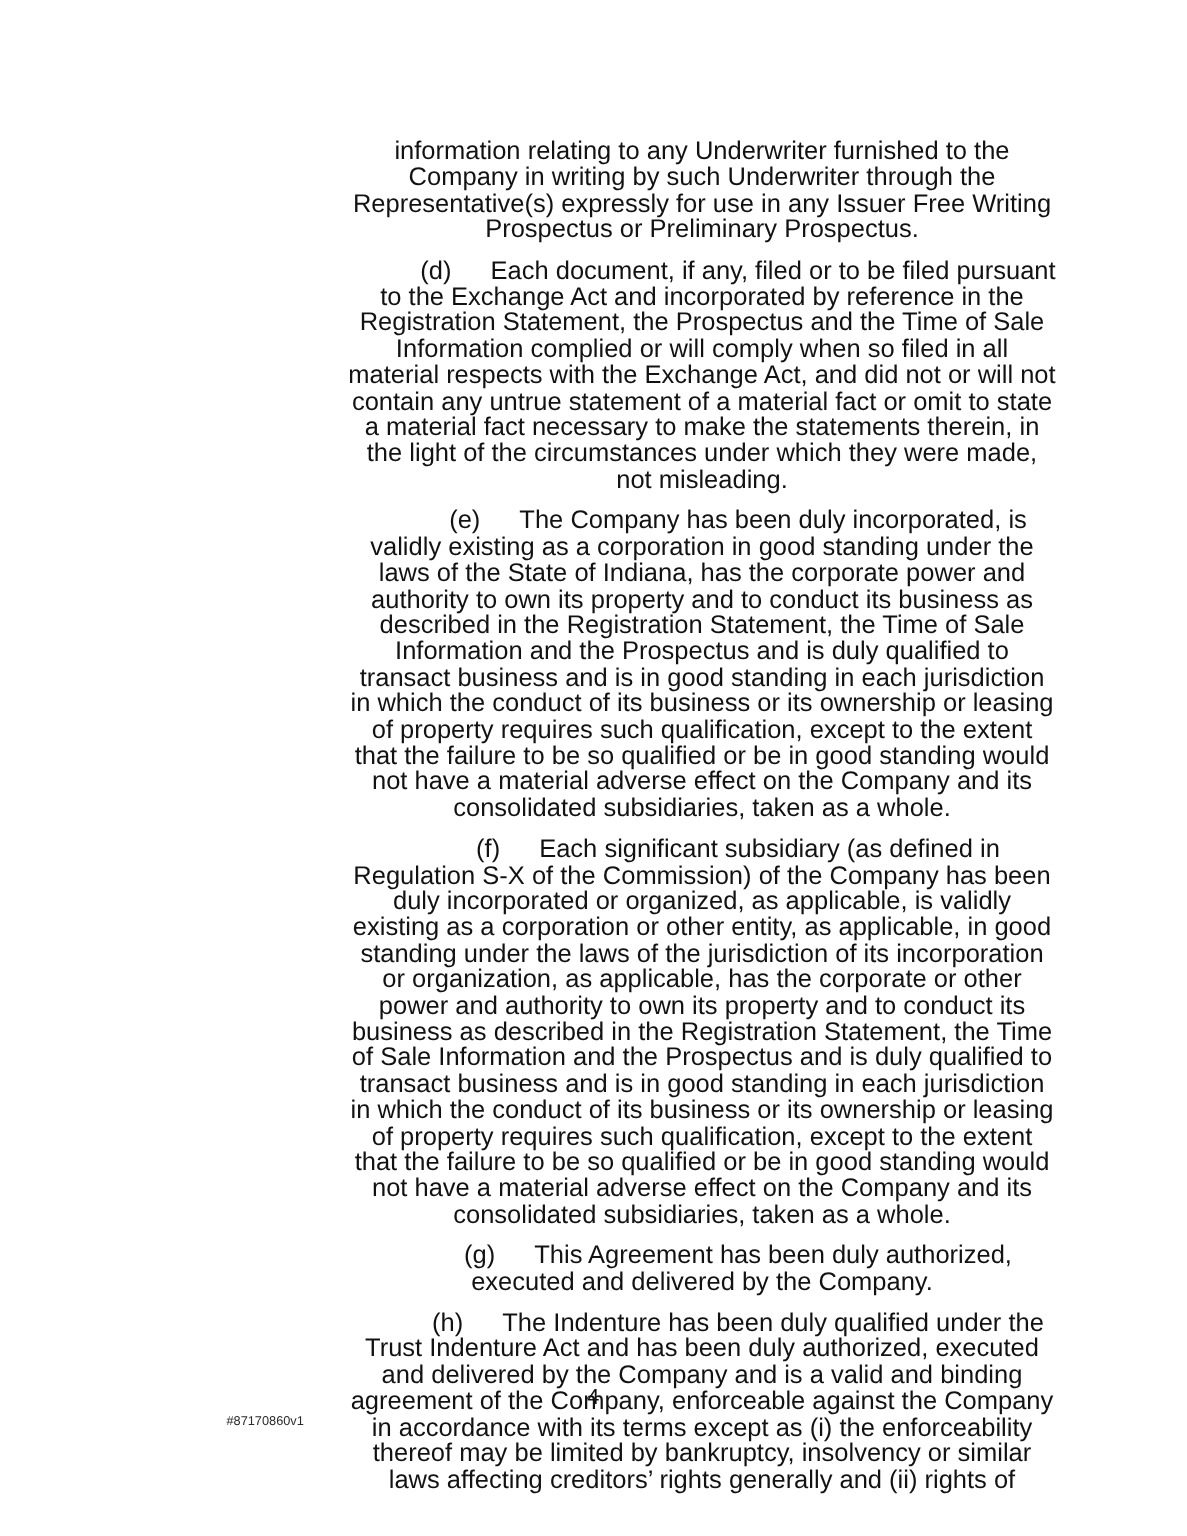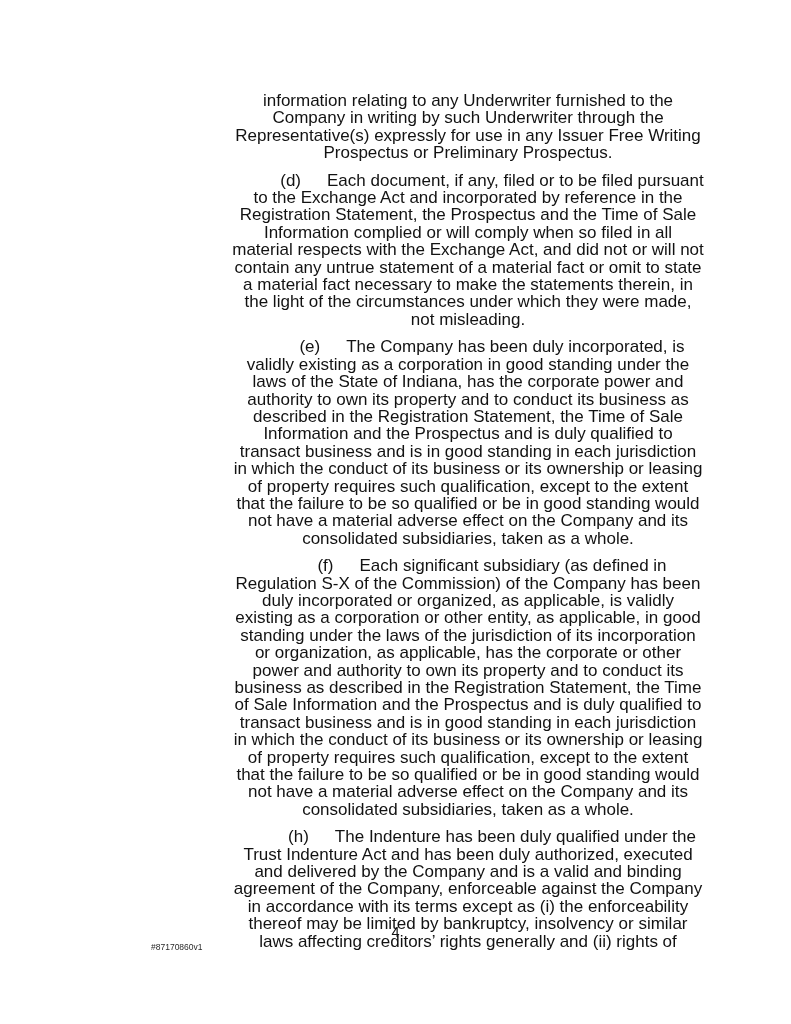--- a/index.html
+++ b/index.html
@@ -72,20 +72,23 @@
     </p>
 
     <p class="para">
       <span class="para-label">(e)</span><span>The Company has been duly incorporated, is validly existing as a corporation in good standing under the laws of the State of Indiana, has the corporate power and authority to own its property and to conduct its business as described in the Registration Statement, the Time of Sale Information and the Prospectus and is duly qualified to transact business and is in good standing in each jurisdiction in which the conduct of its business or its ownership or leasing of property requires such qualification, except to the extent that the failure to be so qualified or be in good standing would not have a material adverse effect on the Company and its consolidated subsidiaries, taken as a whole.</span>
     </p>
 
     <p class="para">
       <span class="para-label">(f)</span><span>Each significant subsidiary (as defined in Regulation S-X of the Commission) of the Company has been duly incorporated or organized, as applicable, is validly existing as a corporation or other entity, as applicable, in good standing under the laws of the jurisdiction of its incorporation or organization, as applicable, has the corporate or other power and authority to own its property and to conduct its business as described in the Registration Statement, the Time of Sale Information and the Prospectus and is duly qualified to transact business and is in good standing in each jurisdiction in which the conduct of its business or its ownership or leasing of property requires such qualification, except to the extent that the failure to be so qualified or be in good standing would not have a material adverse effect on the Company and its consolidated subsidiaries, taken as a whole.</span>
     </p>
 
+    <p class="para">
+      <span class="para-label">(g)</span><span>This Agreement has been duly authorized, executed and delivered by the Company.</span>
+    </p>
 
     <p class="para">
       <span class="para-label">(h)</span><span>The Indenture has been duly qualified under the Trust Indenture Act and has been duly authorized, executed and delivered by the Company and is a valid and binding agreement of the Company, enforceable against the Company in accordance with its terms except as (i) the enforceability thereof may be limited by bankruptcy, insolvency or similar laws affecting creditors’ rights generally and (ii) rights of</span>
     </p>
 
   </div>
 
   <div class="page-number">4</div>
 
   <div class="doc-id">#87170860v1</div>

